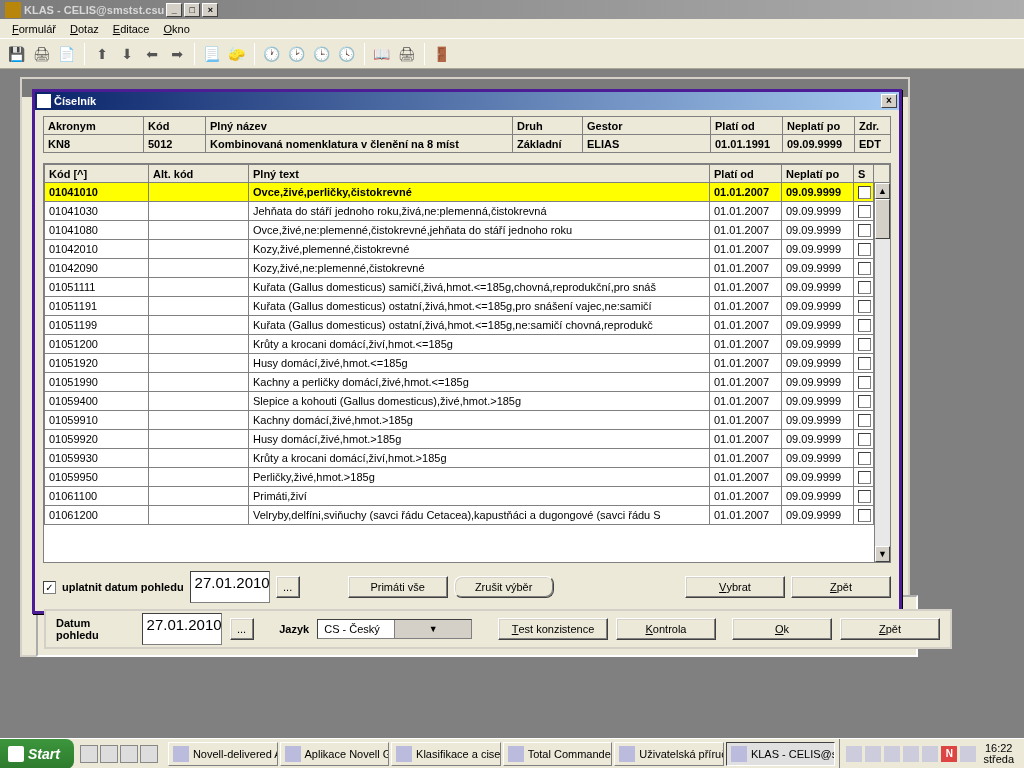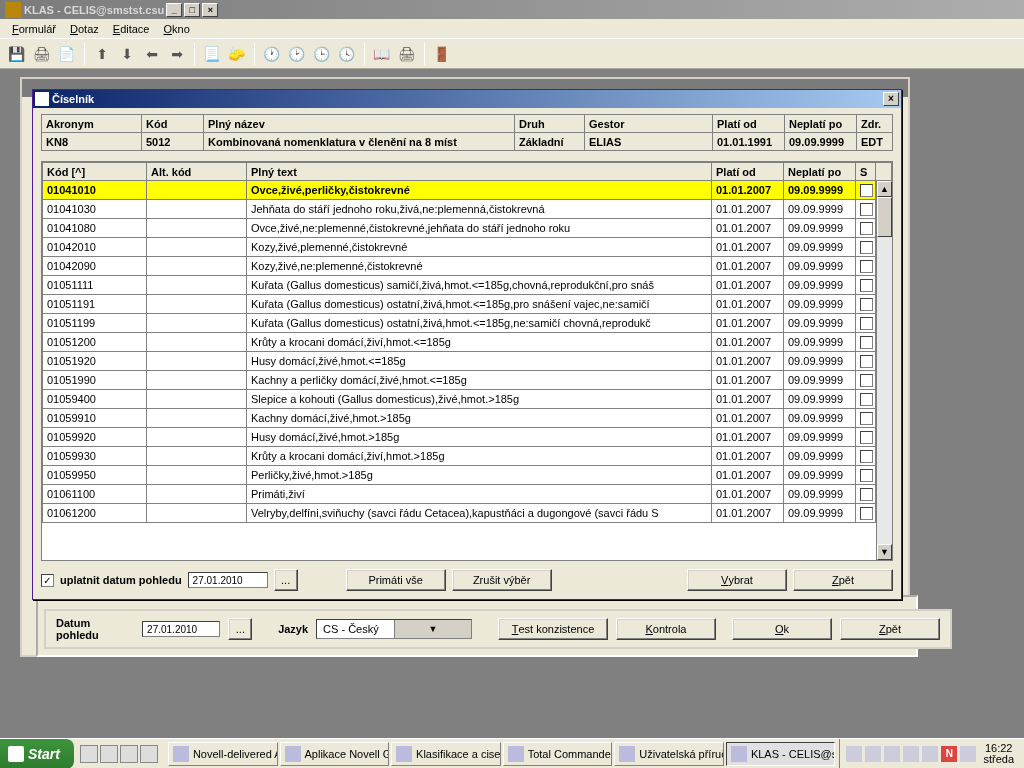--- a/index.html
+++ b/index.html
@@ -43,21 +43,21 @@
   .shadow-window {
     position:absolute; background:#ECE9D8; border:2px solid #D4D0C8;
   }
   .bg-win-title {
     height:18px; background:linear-gradient(to right,#0A246A,#A6CAF0);
     background:#7B7B7B;
   }
   
   .dialog {
     position:absolute; left:32px; top:20px; width:870px;
-    background:#ECE9D8; border:1px solid #4c1d95;
+    background:#ECE9D8; border:3px solid #4c1d95;
     box-shadow: 1px 1px 0 #000;
   }
   .dtitlebar {
     height:18px; background:linear-gradient(to right,#0A246A,#A6CAF0);
     color:#fff; font-weight:bold; display:flex; align-items:center;
     padding:0 2px;
   }
   .dtitlebar .dicon { width:14px; height:14px; background:#fff; margin-right:3px;}
   .dtitlebar .dtitle { flex:1; font-size:11px;}
   .dtitlebar .dclose {
@@ -101,21 +101,21 @@
   .scroll-thumb { position:absolute; left:0; right:0; top:0; height:40px;
     background:#D4D0C8; border:1px solid #fff;
     border-right-color:#404040; border-bottom-color:#404040;}
   .bottom-row { display:flex; align-items:center; gap:6px; margin-top:8px;}
   .checkbox { width:13px; height:13px; background:#fff; border:1px solid #808080;
     border-top-color:#404040; border-left-color:#404040; display:inline-flex;
     align-items:center; justify-content:center; font-size:10px;}
   .txtinput {
     background:#fff; border:1px solid #808080;
     border-top-color:#404040; border-left-color:#404040;
-    padding:2px 4px; height:16px; font-size:10px;
+    padding:2px 4px; height:32px; font-size:15px;
   }
   .btn {
     height:22px; background:#ECE9D8; border:1px solid #fff;
     border-right-color:#404040; border-bottom-color:#404040;
     box-shadow: inset -1px -1px 0 #808080, inset 1px 1px 0 #D4D0C8;
     padding:0 8px; font-size:11px; display:inline-flex;
     align-items:center; justify-content:center; min-width:80px;
   }
   .btn-small { min-width:24px; padding:0 4px;}
   
@@ -500,21 +500,21 @@
 
       <div class="bottom-row">
         <span class="checkbox">✓</span>
         <span style="font-weight:bold;">uplatnit datum pohledu</span>
         <span class="txtinput" style="width:80px;">27.01.2010</span>
         <span class="btn btn-small">...</span>
         <span style="flex:0 0 36px;"></span>
         <span class="btn" style="min-width:100px;">
             <span>Primáti vše</span>
           </span>
-        <span class="btn" style="min-width:100px;">
+        <span class="btn" style="min-width:100px;border-radius:8px;">
             <span>Zrušit výběr</span>
           </span>
         <span style="flex:1;"></span>
         <span class="btn" style="min-width:100px;">
             <u>V</u>
             <span>ybrat</span>
           </span>
         <span class="btn" style="min-width:100px;"><u>Z</u>pět</span>
       </div>
     </div>

